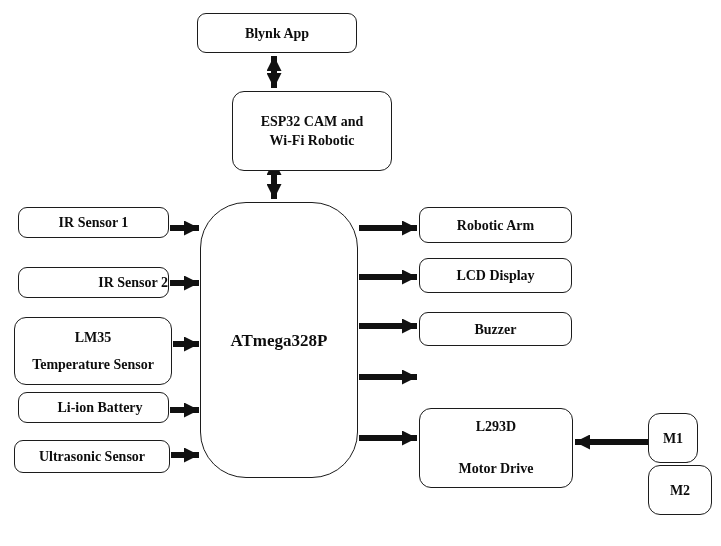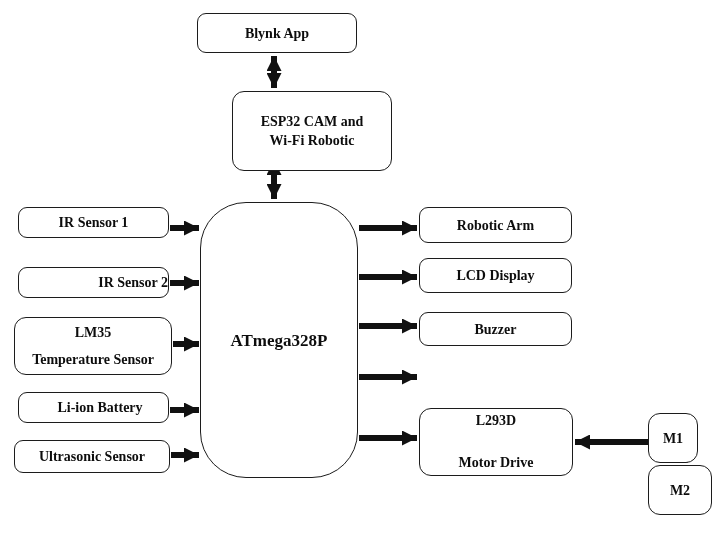--- a/index.html
+++ b/index.html
@@ -46,28 +46,28 @@
   }
   .lines-wide { line-height: 27px; }
   .lines-mid  { line-height: 26px; }
 
   
   #blynk      { left: 197px; top:  13px; width: 160px; height: 40px; }
   #esp32      { left: 197px; top:  91px; width: 160px; height: 80px; margin-left: 35px; }
   #mcu        { left: 200px; top: 202px; width: 158px; height: 276px; }
   #ir1        { left:  18px; top: 207px; width: 151px; height: 31px; }
   #ir2        { left:  18px; top: 267px; width: 151px; height: 31px; align-items: flex-end; }
-  #lm35       { left:  14px; top: 317px; width: 158px; height: 58px; }
+  #lm35       { left:  14px; top: 317px; width: 158px; height: 68px; }
   #battery    { left:  18px; top: 392px; width: 151px; height: 31px; padding-left: 13px; }
   #ultrasonic { left:  14px; top: 440px; width: 156px; height: 33px; }
   #arm        { left: 419px; top: 207px; width: 153px; height: 36px; }
   #lcd        { left: 419px; top: 258px; width: 153px; height: 35px; }
   #buzzer     { left: 419px; top: 312px; width: 153px; height: 34px; }
   #uvled      { left: 419px; top: 362px; width: 156px; height: 32px; }
-  #l293d      { left: 419px; top: 408px; width: 154px; height: 68px; gap: 16px; }
+  #l293d      { left: 419px; top: 408px; width: 154px; height: 80px; gap: 16px; }
   #m1         { left: 648px; top: 372px; width: 50px;  height: 50px; margin-top: 41px; }
   #m2         { left: 648px; top: 465px; width: 64px;  height: 50px; }
 </style>
 </head>
 <body>
 
 <div class="diagram">
 
   <svg class="arrow-layer" width="721" height="546" viewBox="0 0 721 546" xmlns="http://www.w3.org/2000/svg">
     <defs>

